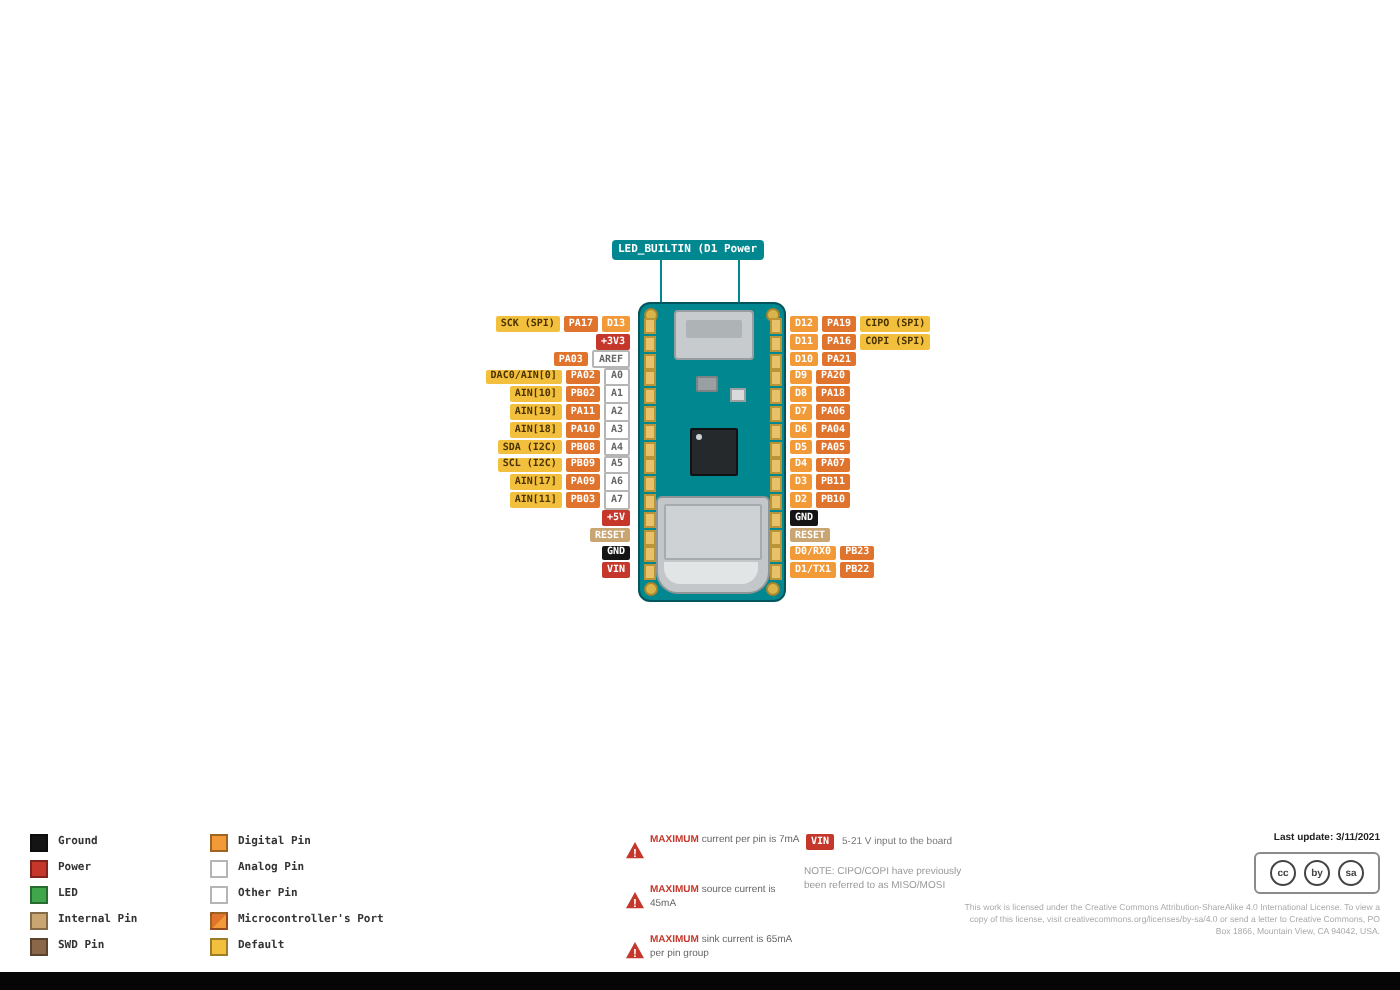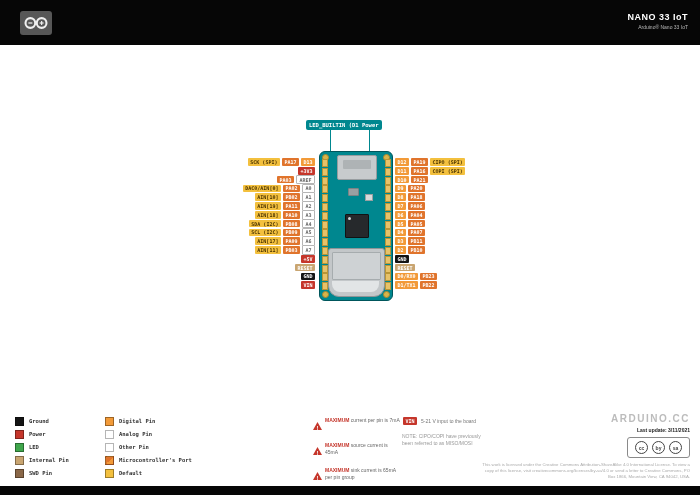--- a/index.html
+++ b/index.html
@@ -88,35 +88,20 @@
   .ccicon{width:11px;height:11px;border:1.3px solid #444;border-radius:50%;
           font:bold 5px "Liberation Sans",sans-serif;color:#444;
           display:flex;align-items:center;justify-content:center;text-transform:lowercase;}
   .finetext{font-size:4.3px;color:#ababab;margin-top:4px;line-height:1.45;}
 </style>
 </head>
 <body>
 
 <div class="page">
 
-  <div class="topbar">
-    <div class="logo">
-      <svg width="26" height="14" viewBox="0 0 30 16">
-        <circle cx="8.5" cy="8" r="5.6" fill="none" stroke="#efefef" stroke-width="2.4"></circle>
-        <circle cx="21.5" cy="8" r="5.6" fill="none" stroke="#efefef" stroke-width="2.4"></circle>
-        <rect x="6.2" y="7.3" width="4.6" height="1.4" fill="#efefef"></rect>
-        <rect x="19.2" y="7.3" width="4.6" height="1.4" fill="#efefef"></rect>
-        <rect x="20.8" y="5.7" width="1.4" height="4.6" fill="#efefef"></rect>
-      </svg>
-    </div>
-    <div class="headtext">
-      <div class="head-title">NANO 33 IoT</div>
-      <div class="head-sub">Arduino® Nano 33 IoT</div>
-    </div>
-  </div>
 
   <div class="tag" id="tag-led">LED_BUILTIN (D13)</div>
   <div class="tag" id="tag-power">Power</div>
   <div class="vline" id="line-led"></div>
   <div class="vline" id="line-power"></div>
 
   <div id="board">
     <div class="hole h1"></div>
     <div class="hole h2"></div>
     <div class="hole h3"></div>
@@ -365,21 +350,20 @@
 
   <div id="vin-block">
     <div class="vin-line">
       <span class="badge b-power">VIN</span>
       <span class="vin-text">5-21 V input to the board</span>
     </div>
     <div id="note">NOTE: CIPO/COPI have previously been referred to as MISO/MOSI</div>
   </div>
 
   <div id="footer-right">
-    <div class="brand">ARDUINO.CC</div>
     <div class="lastupdate">Last update: 3/11/2021</div>
     <div class="ccbox" id="cc-box">
         <span class="ccicon">cc</span>
         <span class="ccicon">by</span>
         <span class="ccicon">sa</span>
       </div>
     <div class="finetext">This work is licensed under the Creative Commons Attribution-ShareAlike 4.0 International License. To view a copy of this license, visit creativecommons.org/licenses/by-sa/4.0 or send a letter to Creative Commons, PO Box 1866, Mountain View, CA 94042, USA.</div>
   </div>
 
   <div class="bottombar"></div>

